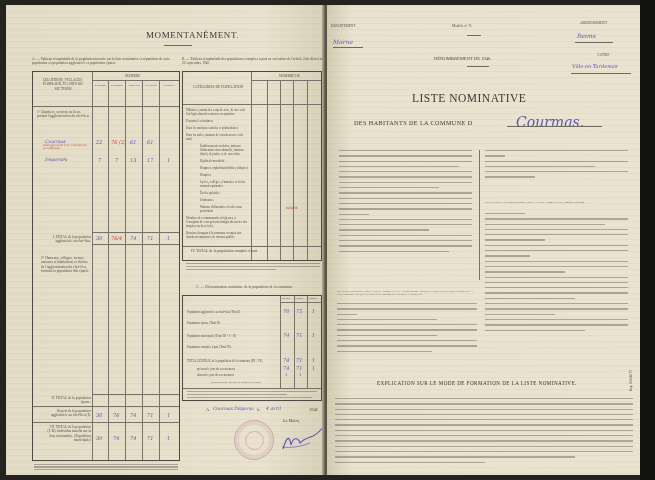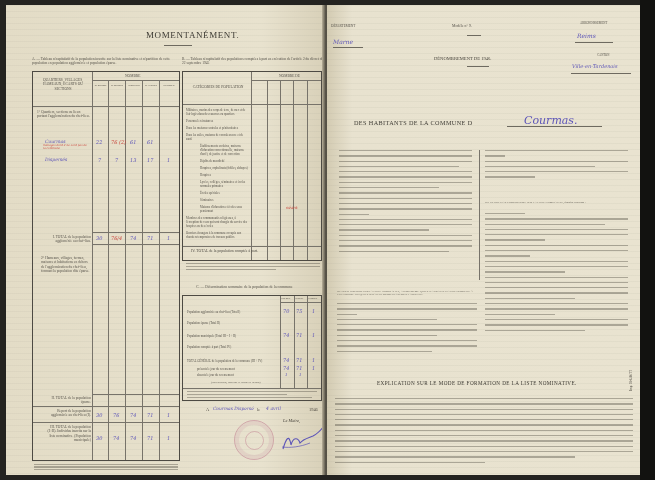--- a/index.html
+++ b/index.html
@@ -232,22 +232,23 @@
     <div class="abs hand-blue" style="left:250px; top:27px; font-size:6px;">Reims</div>
     <div class="rule" style="left:248px; top:37px; width:38px; height:0.8px;"></div>
 
     <div class="abs small" style="left:107px; top:51px; font-size:4.6px;">DÉNOMBREMENT DE 1946.</div>
     <div class="rule" style="left:140px; top:61px; width:22px;"></div>
 
     <div class="abs tiny" style="left:270px; top:48px; font-size:3px;">CANTON</div>
     <div class="abs hand-blue" style="left:245px; top:58px; font-size:5px;">Ville-en-Tardenois</div>
     <div class="rule" style="left:244px; top:68px; width:60px; height:0.8px;"></div>
 
+    <div class="abs" style="left:85px; top:87px; font-size:11.5px; letter-spacing:0.5px; color:#3d3a33;">LISTE NOMINATIVE</div>
     <div class="abs" style="left:27px; top:114px; font-size:6.2px; letter-spacing:0.4px; color:#3d3a33;">DES HABITANTS DE LA COMMUNE D</div>
-    <div class="abs hand-blue" style="left:197px; top:109px; font-size:11px;">Courmas.</div>
+    <div class="abs hand-blue" style="left:189px; top:109px; font-size:14px;">Courmas.</div>
     <div class="rule" style="left:180px; top:121px; width:95px; height:0.8px;"></div>
 
     <div class="text-lines" style="left:12px; top:145px; width:133px;">
       <div></div>
         <div></div>
         <div></div>
         <div style="width:120px;"></div>
         <div></div>
         <div></div>
         <div></div>

